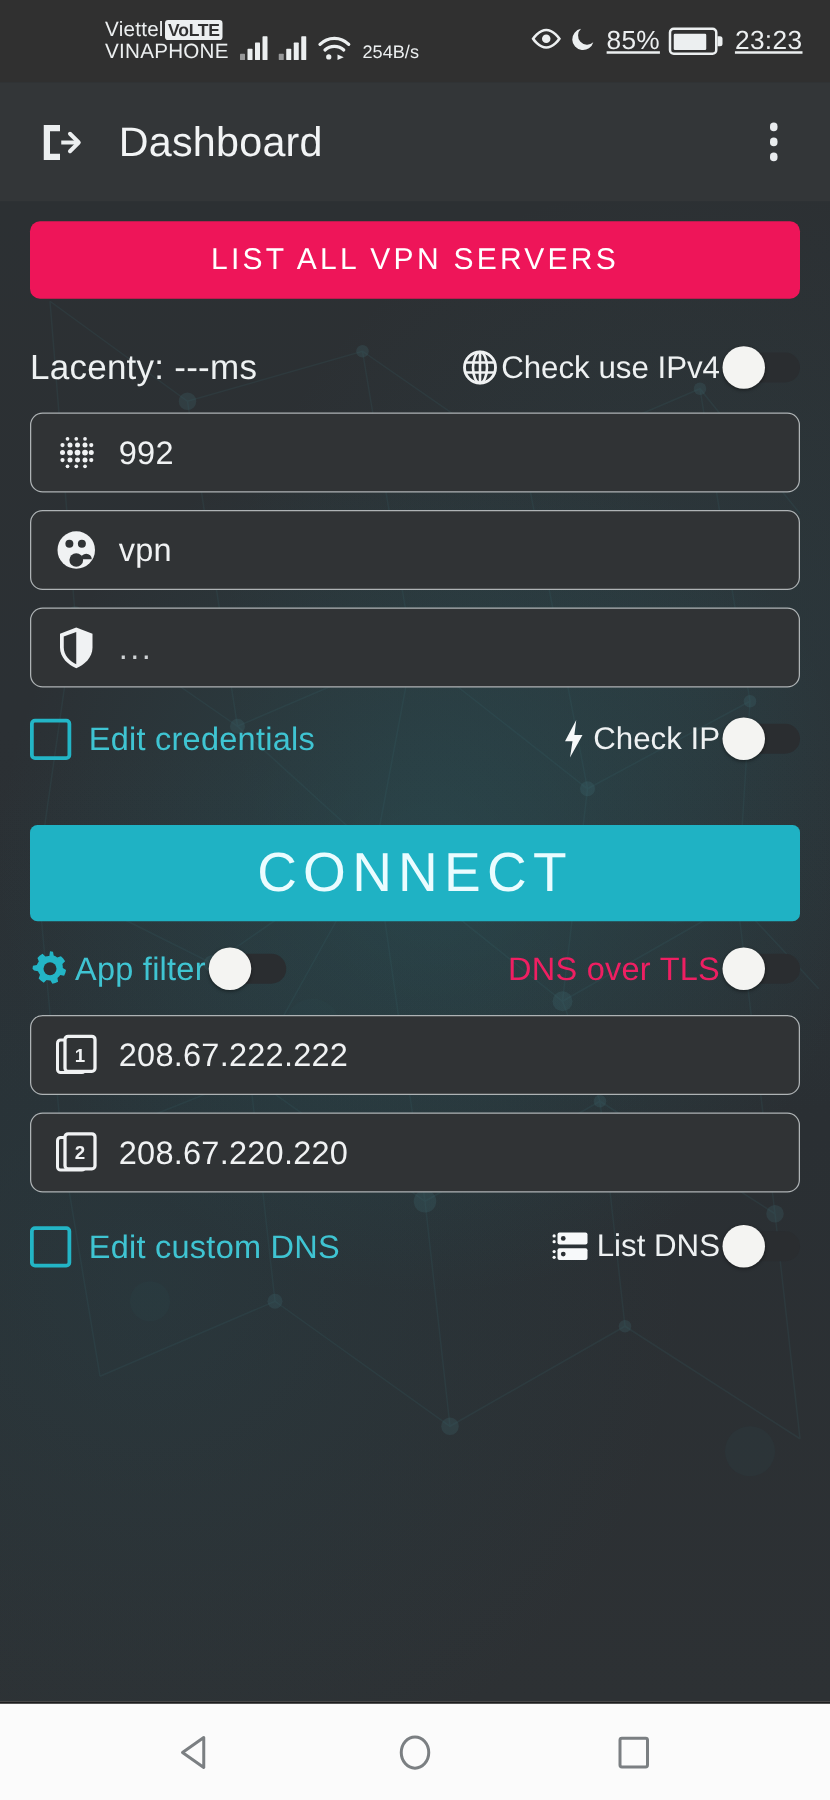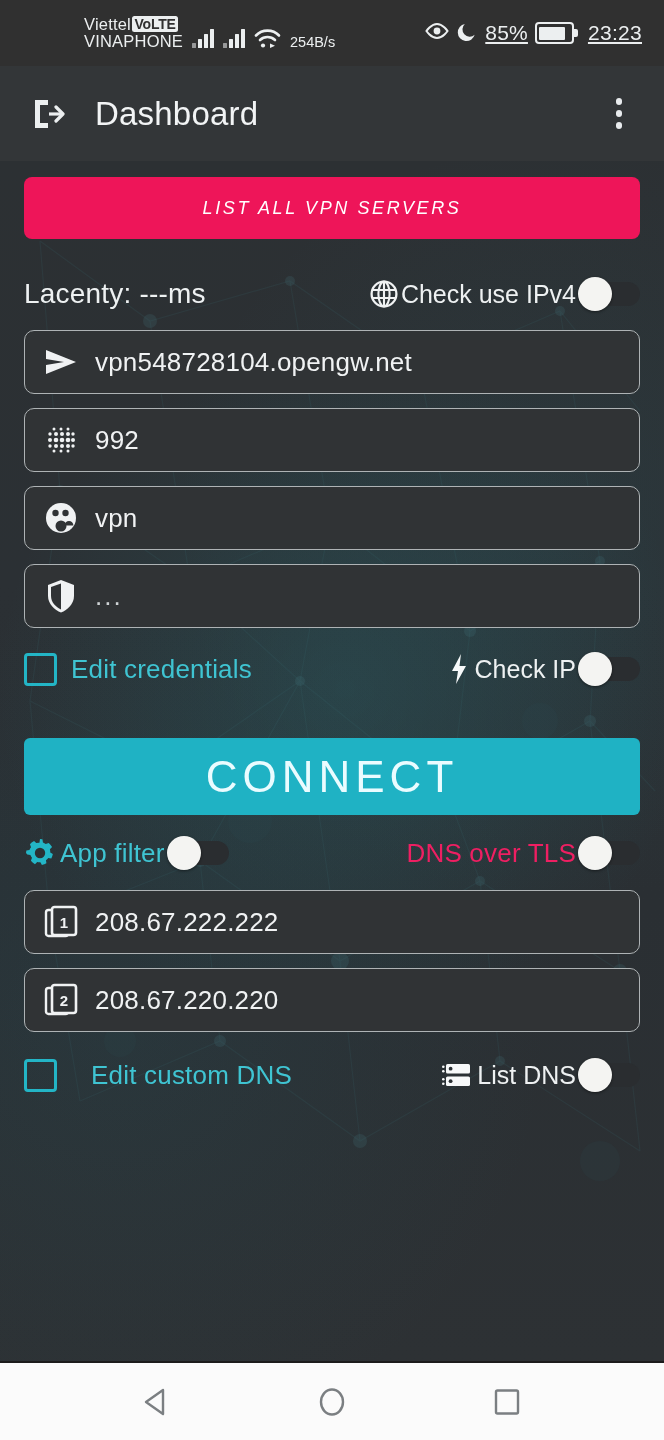--- a/index.html
+++ b/index.html
@@ -58,22 +58,22 @@
       radial-gradient(circle at 18% 72%, rgba(32,92,104,.16) 0%, rgba(32,92,104,0) 42%),
       radial-gradient(circle at 84% 30%, rgba(40,110,120,.12) 0%, rgba(40,110,120,0) 38%),
       linear-gradient(180deg,#2c3033 0%,#2b3034 35%,#2a2f33 62%,#2d3134 100%);
   }
   .net{ position:absolute; inset:0; opacity:.5; pointer-events:none; }
 
   .inner{ position:relative; padding:0 24px; }
 
   .btn-pink{
     margin-top:16px; height:62px; width:100%; border:none; border-radius:8px;
-    background:#ee1559; color:#fff; font-size:18px; letter-spacing:2.6px;
-    font-family:"Liberation Sans", sans-serif; display:flex; align-items:center; justify-content:center;font-style:italic;
+    background:#ee1559; color:#fff; font-size:24px; letter-spacing:2.6px;
+    font-family:"Liberation Sans", sans-serif; display:flex; align-items:center; justify-content:center;
   }
 
   .row{ display:flex; align-items:center; }
   .latency-row{ margin-top:33px; height:44px; }
   .latency{ font-size:28px; color:#eef1f2; letter-spacing:.2px; }
   .right-ctl{ margin-left:auto; display:flex; align-items:center; gap:0px; }
   .ctl-label{ font-size:25px; color:#eef1f2; white-space:nowrap; }
 
   .switch{ position:relative; width:62px; height:34px; margin-left:2px; flex:none; }
   .switch .track{ position:absolute; right:0; top:5px; width:52px; height:24px; border-radius:12px; background:#2a2d30; }
@@ -98,21 +98,21 @@
     background:#1fb2c4; color:#eafcff; font-size:44px; letter-spacing:5px;
     font-family:"Liberation Sans", sans-serif; display:flex; align-items:center; justify-content:center;
   }
 
   .filter-row{ margin-top:15px; height:46px; }
   .filter-left{ display:flex; align-items:center; }
   .filter-label{ font-size:26px; color:#3fc4d2; margin-left:4px; letter-spacing:.2px; }
   .dns-label{ font-size:26px; color:#ee1f62; letter-spacing:.2px; }
 
   .dns-field{ margin-top:14px; }
-  .bottom-row{ margin-top:20px; height:46px;gap:20px; }
+  .bottom-row{ margin-top:20px; height:46px; }
 
   
   .navbar{
     position:absolute; left:0; right:0; bottom:0; height:79px; background:#fbfbfb;
     border-top:2px solid #1c1c1c;
     display:flex; align-items:center; justify-content:space-around; padding:0 70px;
   }
   .navbtn{ width:62px; height:62px; display:flex; align-items:center; justify-content:center; }
 </style>
 </head>
@@ -252,28 +252,20 @@
             </svg>
           </span>
           <span class="ctl-label">Check use IPv4</span>
           <span class="switch">
             <span class="track"></span>
               <span class="knob"></span>
           </span>
         </div>
       </div>
 
-      <div class="field">
-        <span class="ico">
-          <svg viewBox="0 0 34 30" width="34" height="30">
-            <path d="M2 3 L32 15 L2 27 L2 18 L20 15 L2 12 Z" fill="#f0f2f3"></path>
-          </svg>
-        </span>
-        <span class="val">vpn548728104.opengw.net</span>
-      </div>
 
       <div class="field">
         <span class="ico">
           <svg viewBox="0 0 34 34" width="34" height="34">
             <g fill="#f0f2f3">
               <circle cx="10" cy="6" r="1.5"></circle>
                 <circle cx="17" cy="6" r="1.5"></circle>
                 <circle cx="24" cy="6" r="1.5"></circle>
               <circle cx="6" cy="11" r="1.7"></circle>
                 <circle cx="12" cy="11" r="2"></circle>

